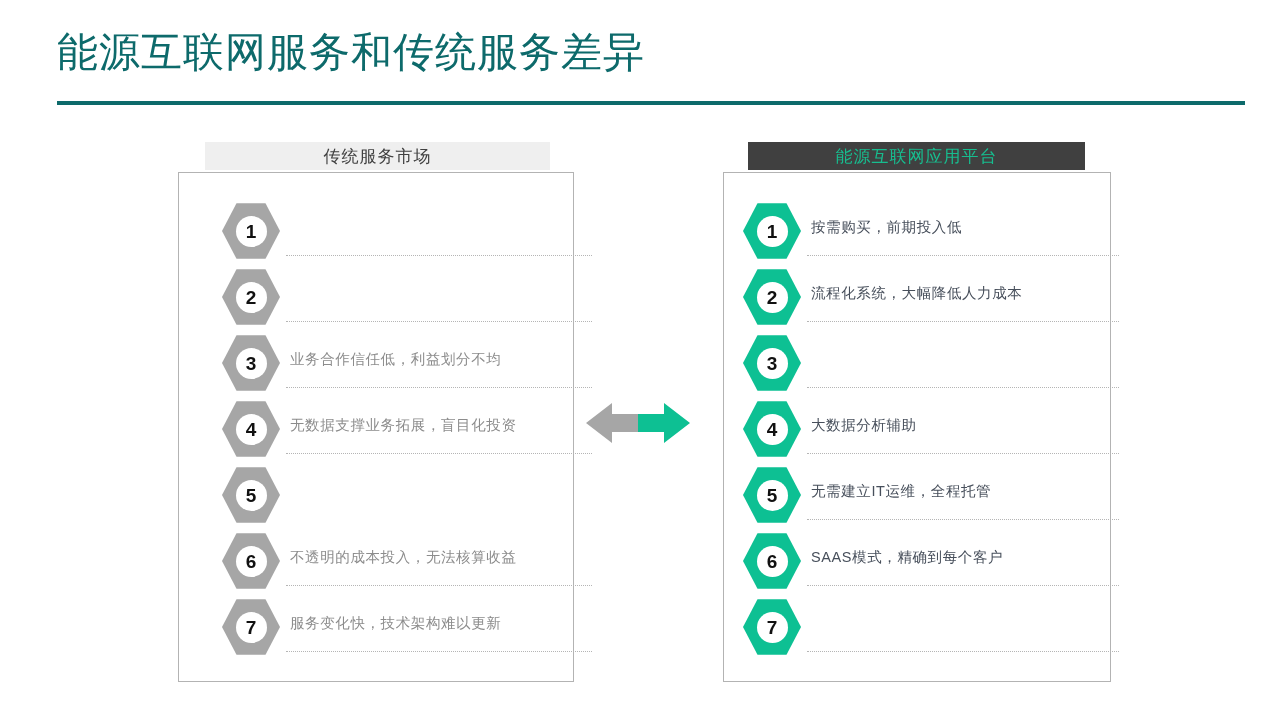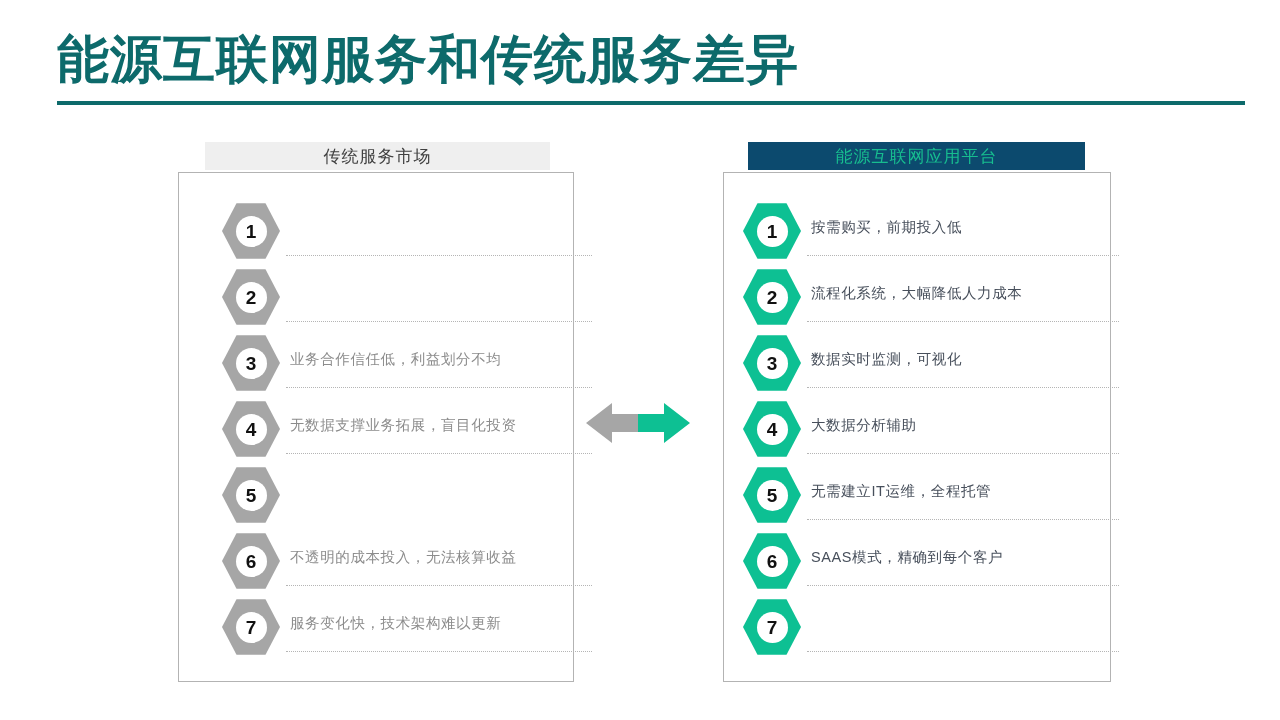--- a/index.html
+++ b/index.html
@@ -13,22 +13,22 @@
     font-family: "Liberation Sans", "DejaVu Sans", sans-serif;
     overflow: hidden;
     position: relative;
   }
 
   
   #slide-title {
     position: absolute;
     left: 57px;
     top: 28px;
-    font-size: 52px;
-    font-weight: bold;
+    font-size: 41px;
+    font-weight: normal;
     color: #0d6a6b;
     letter-spacing: 1px;
     white-space: nowrap;
     line-height: 1.2;
   }
   #title-rule {
     position: absolute;
     left: 57px;
     top: 101px;
     width: 1188px;
@@ -232,21 +232,21 @@
       </div>
       <div class="item-text-wrap">
         <span class="item-text" style="color: rgb(140, 140, 140);">服务变化快，技术架构难以更新</span>
         <div class="item-underline"></div>
       </div>
     </div>
   </div>
 
 <div class="panel" id="panel-right"></div>
 
-<div class="panel-header" id="header-right" style="background: #0c4a6e;">
+<div class="panel-header" id="header-right" style="background: #404040;">
   <span class="panel-header-text" style="color: rgb(23, 189, 143);">能源互联网应用平台</span>
 </div>
 
 <div class="item-list" id="list-right">
     <div class="item-row">
       <div class="hex" style="background: rgb(13, 192, 147);">
         <div class="hex-disc">
           <span class="hex-num">1</span>
         </div>
       </div>
@@ -266,21 +266,20 @@
         <div class="item-underline"></div>
       </div>
     </div>
     <div class="item-row">
       <div class="hex" style="background: rgb(13, 192, 147);">
         <div class="hex-disc">
           <span class="hex-num">3</span>
         </div>
       </div>
       <div class="item-text-wrap">
-        <span class="item-text" style="color: rgb(71, 79, 91);">数据实时监测，可视化</span>
         <div class="item-underline"></div>
       </div>
     </div>
     <div class="item-row">
       <div class="hex" style="background: rgb(13, 192, 147);">
         <div class="hex-disc">
           <span class="hex-num">4</span>
         </div>
       </div>
       <div class="item-text-wrap">

